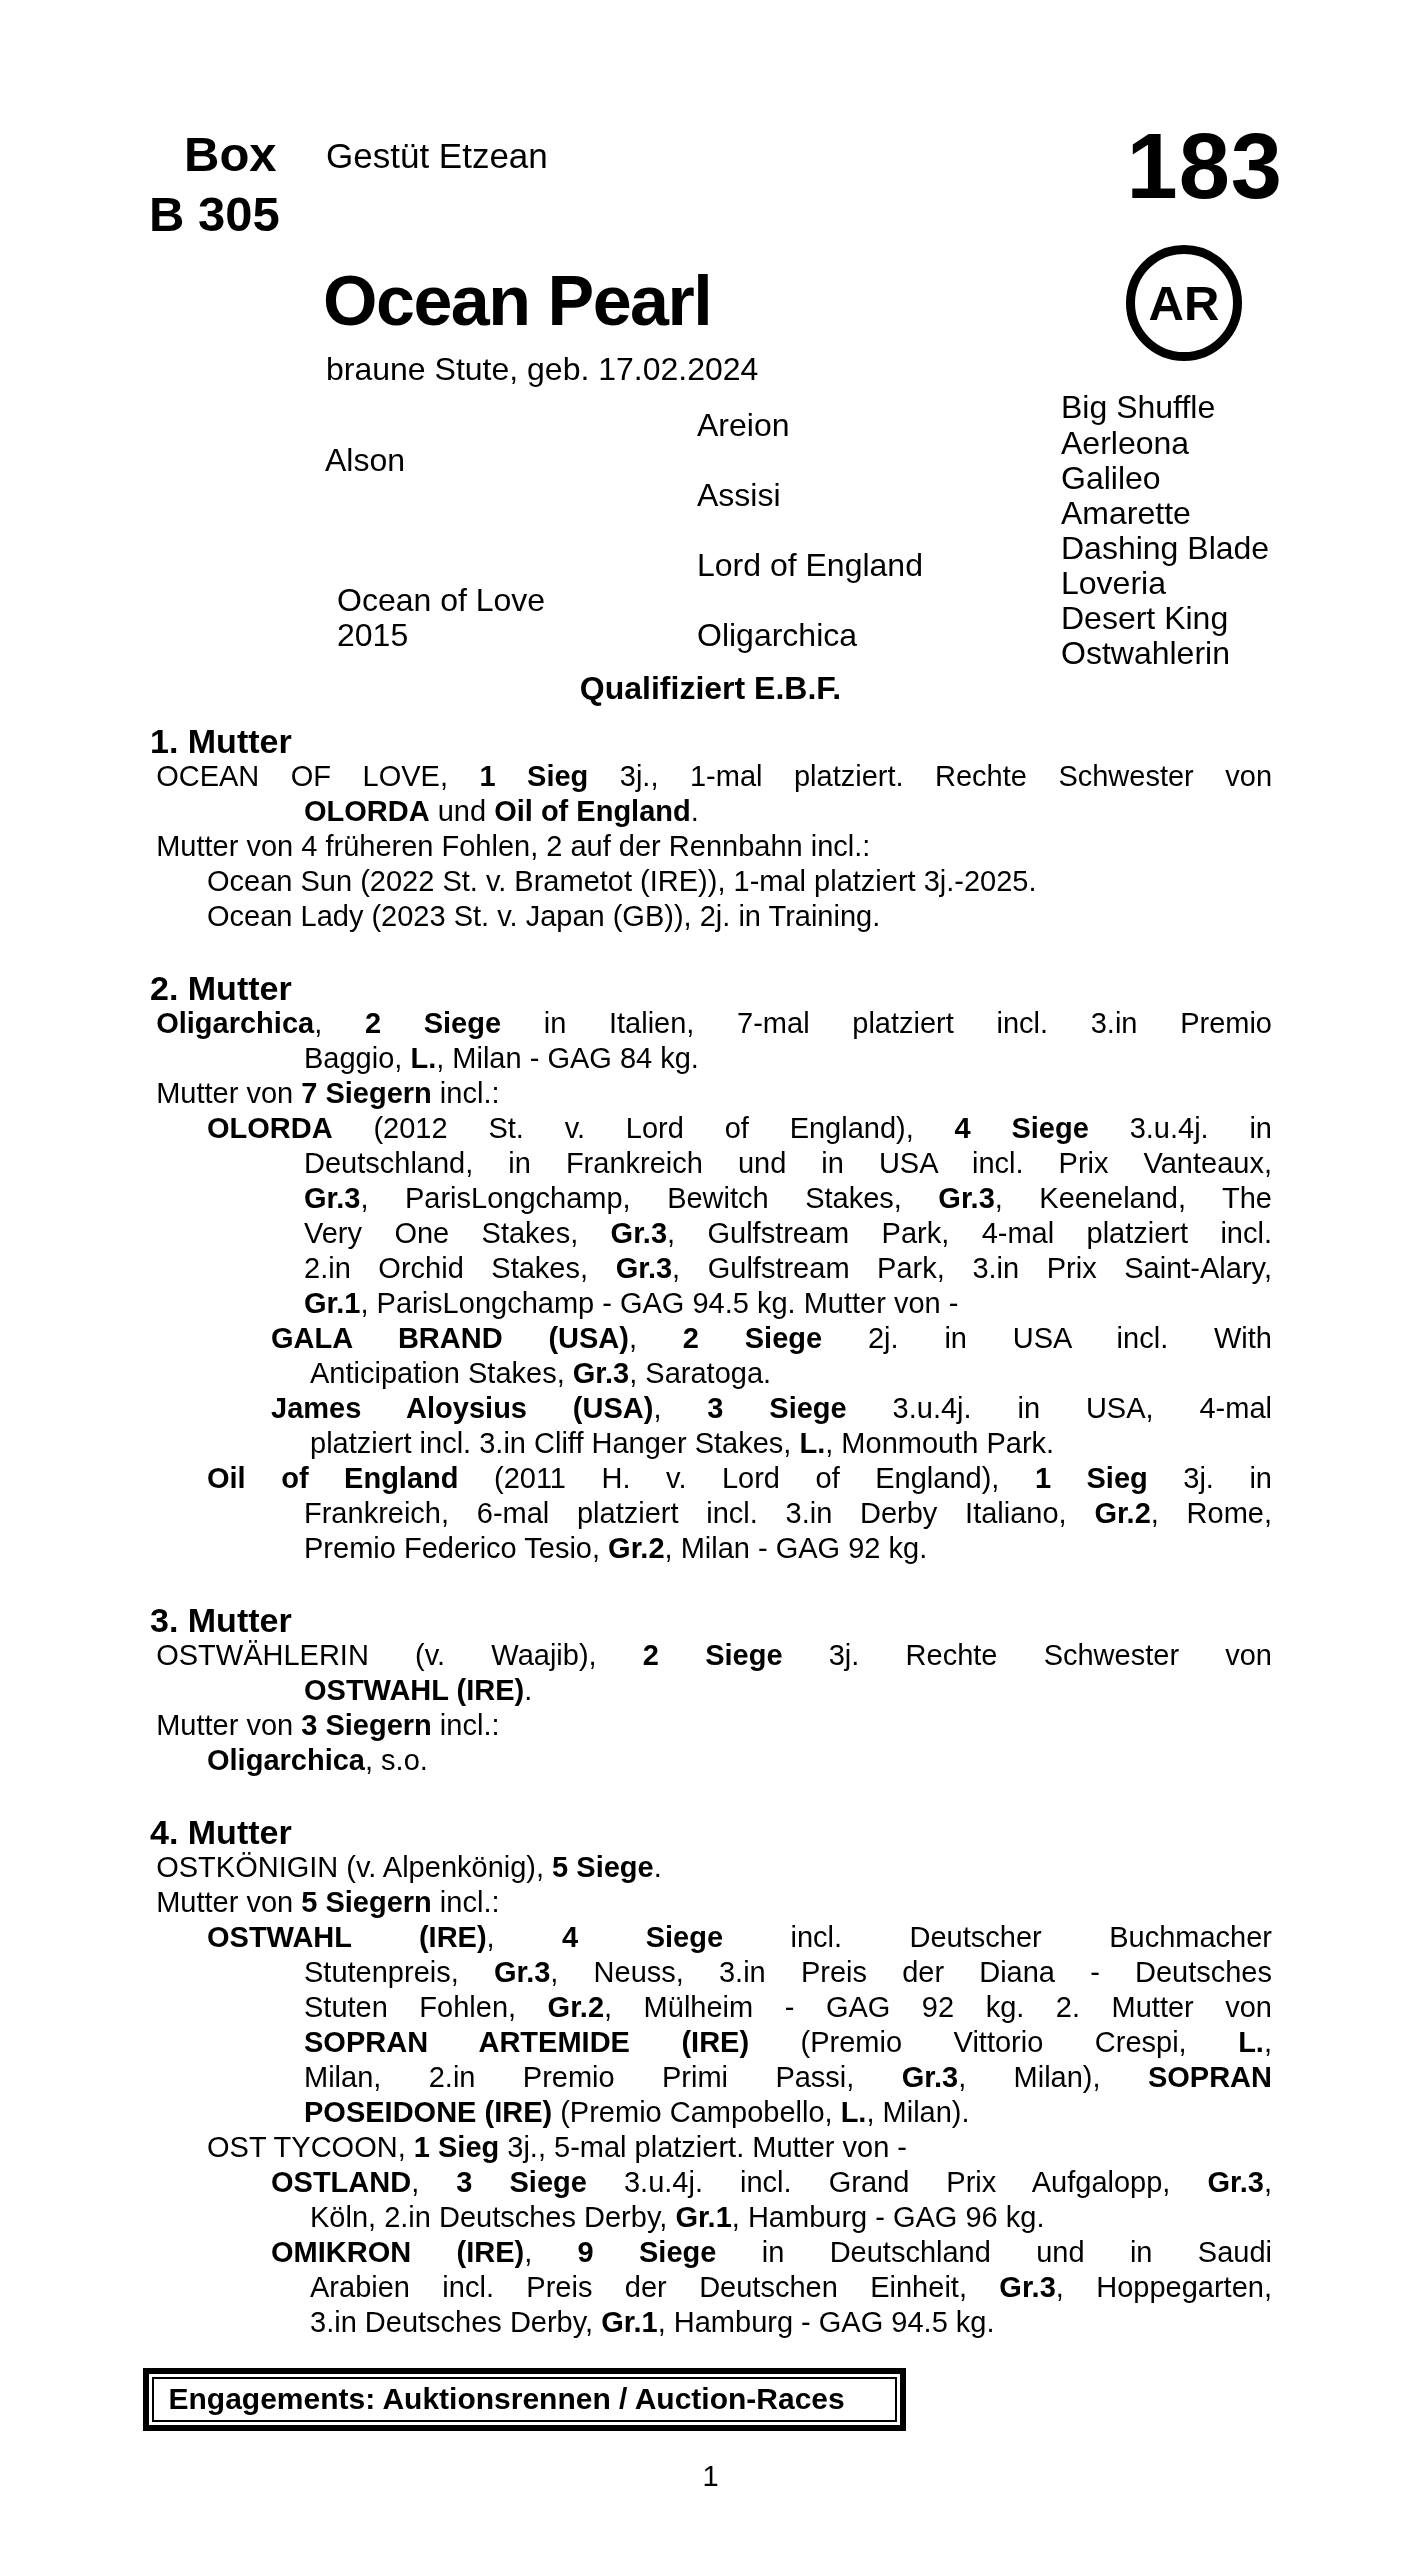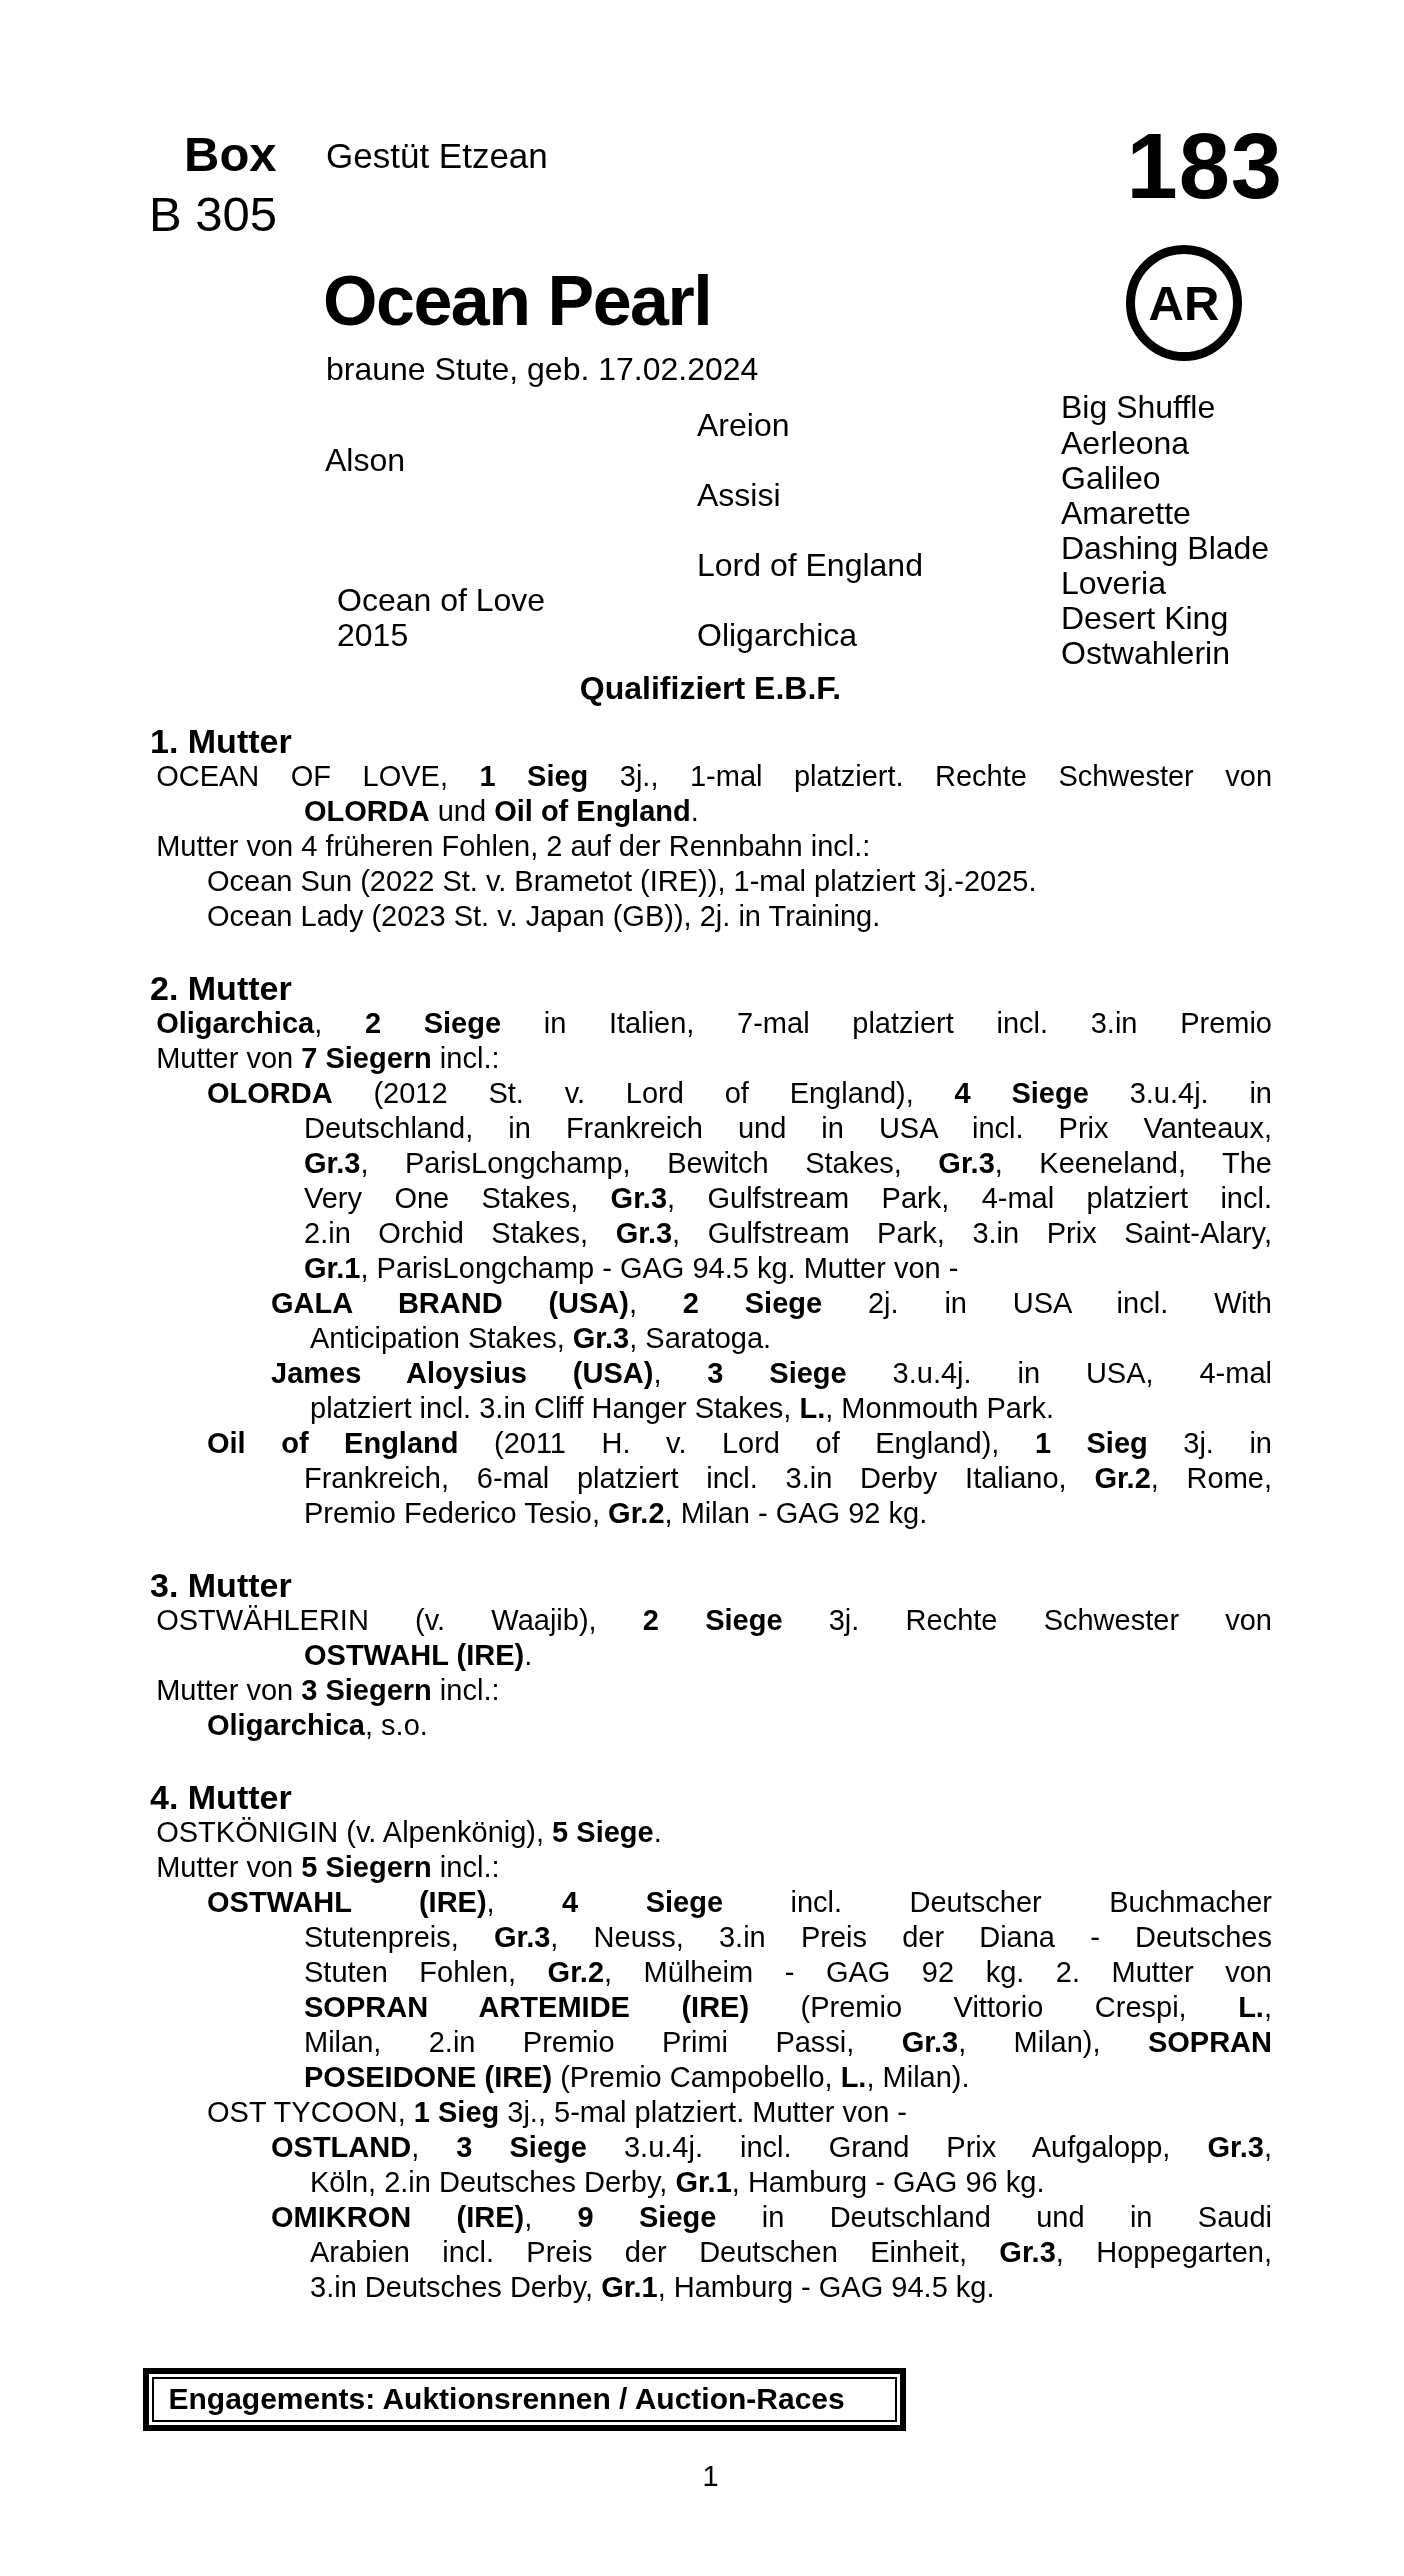--- a/index.html
+++ b/index.html
@@ -10,21 +10,21 @@
     background: #ffffff;
     color: #000000;
     font-family: "Liberation Sans", "DejaVu Sans", sans-serif;
     overflow: hidden;
     padding-left: 20px;
   }
   .abs { position: absolute; white-space: nowrap; }
   .b { font-weight: bold; }
 
   .box-label    { left: 184px; top: 130px;  font-size: 49px; font-weight: bold; line-height: 1; }
-  .box-number   { left: 149px; top: 190px;  font-size: 49px; font-weight: normal; line-height: 1; }
+  .box-number   { left: 149px; top: 190px;  font-size: 49px; font-weight: bold; line-height: 1; }
   .consignor    { left: 326px; top: 138px;  font-size: 35px; line-height: 1; }
   .lot-number   { right: 141px; top: 120px; font-size: 92px; font-weight: bold; line-height: 1; letter-spacing: 1px; }
 
   .ar-circle {
     position: absolute; left: 1126px; top: 245px;
     width: 98px; height: 98px;
     border: 9.3px solid #000; border-radius: 50%;
     display: flex; align-items: center; justify-content: center;
     font-size: 49px; font-weight: bold;
   }
@@ -114,20 +114,21 @@
         <div class="ln heading">1. Mutter</div>
         <div class="ln ind-p just"><span>OCEAN OF LOVE, </span><span class="b">1 Sieg</span><span> 3j., 1-mal platziert. Rechte Schwester von</span></div>
         <div class="ln ind-hang"><span class="b">OLORDA</span><span> und </span><span class="b">Oil of England</span><span>.</span></div>
         <div class="ln ind-p"><span>Mutter von 4 früheren Fohlen, 2 auf der Rennbahn incl.:</span></div>
         <div class="ln ind-i1"><span>Ocean Sun (2022 St. v. Brametot (IRE)), 1-mal platziert 3j.-2025.</span></div>
         <div class="ln ind-i1"><span>Ocean Lady (2023 St. v. Japan (GB)), 2j. in Training.</span></div>
       </div>
       <div class="section">
         <div class="ln heading">2. Mutter</div>
         <div class="ln ind-p just"><span class="b">Oligarchica</span><span>, </span><span class="b">2 Siege</span><span> in Italien, 7-mal platziert incl. 3.in Premio</span></div>
+        <div class="ln ind-hang"><span>Baggio, </span><span class="b">L.</span><span>, Milan - GAG 84 kg.</span></div>
         <div class="ln ind-p"><span>Mutter von </span><span class="b">7 Siegern</span><span> incl.:</span></div>
         <div class="ln ind-i1 just"><span class="b">OLORDA</span><span> (2012 St. v. Lord of England), </span><span class="b">4 Siege</span><span> 3.u.4j. in</span></div>
         <div class="ln ind-i1c just"><span>Deutschland, in Frankreich und in USA incl. Prix Vanteaux,</span></div>
         <div class="ln ind-i1c just"><span class="b">Gr.3</span><span>, ParisLongchamp, Bewitch Stakes, </span><span class="b">Gr.3</span><span>, Keeneland, The</span></div>
         <div class="ln ind-i1c just"><span>Very One Stakes, </span><span class="b">Gr.3</span><span>, Gulfstream Park, 4-mal platziert incl.</span></div>
         <div class="ln ind-i1c just"><span>2.in Orchid Stakes, </span><span class="b">Gr.3</span><span>, Gulfstream Park, 3.in Prix Saint-Alary,</span></div>
         <div class="ln ind-i1c"><span class="b">Gr.1</span><span>, ParisLongchamp - GAG 94.5 kg. Mutter von -</span></div>
         <div class="ln ind-i2 just"><span class="b">GALA BRAND (USA)</span><span>, </span><span class="b">2 Siege</span><span> 2j. in USA incl. With</span></div>
         <div class="ln ind-i2c"><span>Anticipation Stakes, </span><span class="b">Gr.3</span><span>, Saratoga.</span></div>
         <div class="ln ind-i2 just"><span class="b">James Aloysius (USA)</span><span>, </span><span class="b">3 Siege</span><span> 3.u.4j. in USA, 4-mal</span></div>

